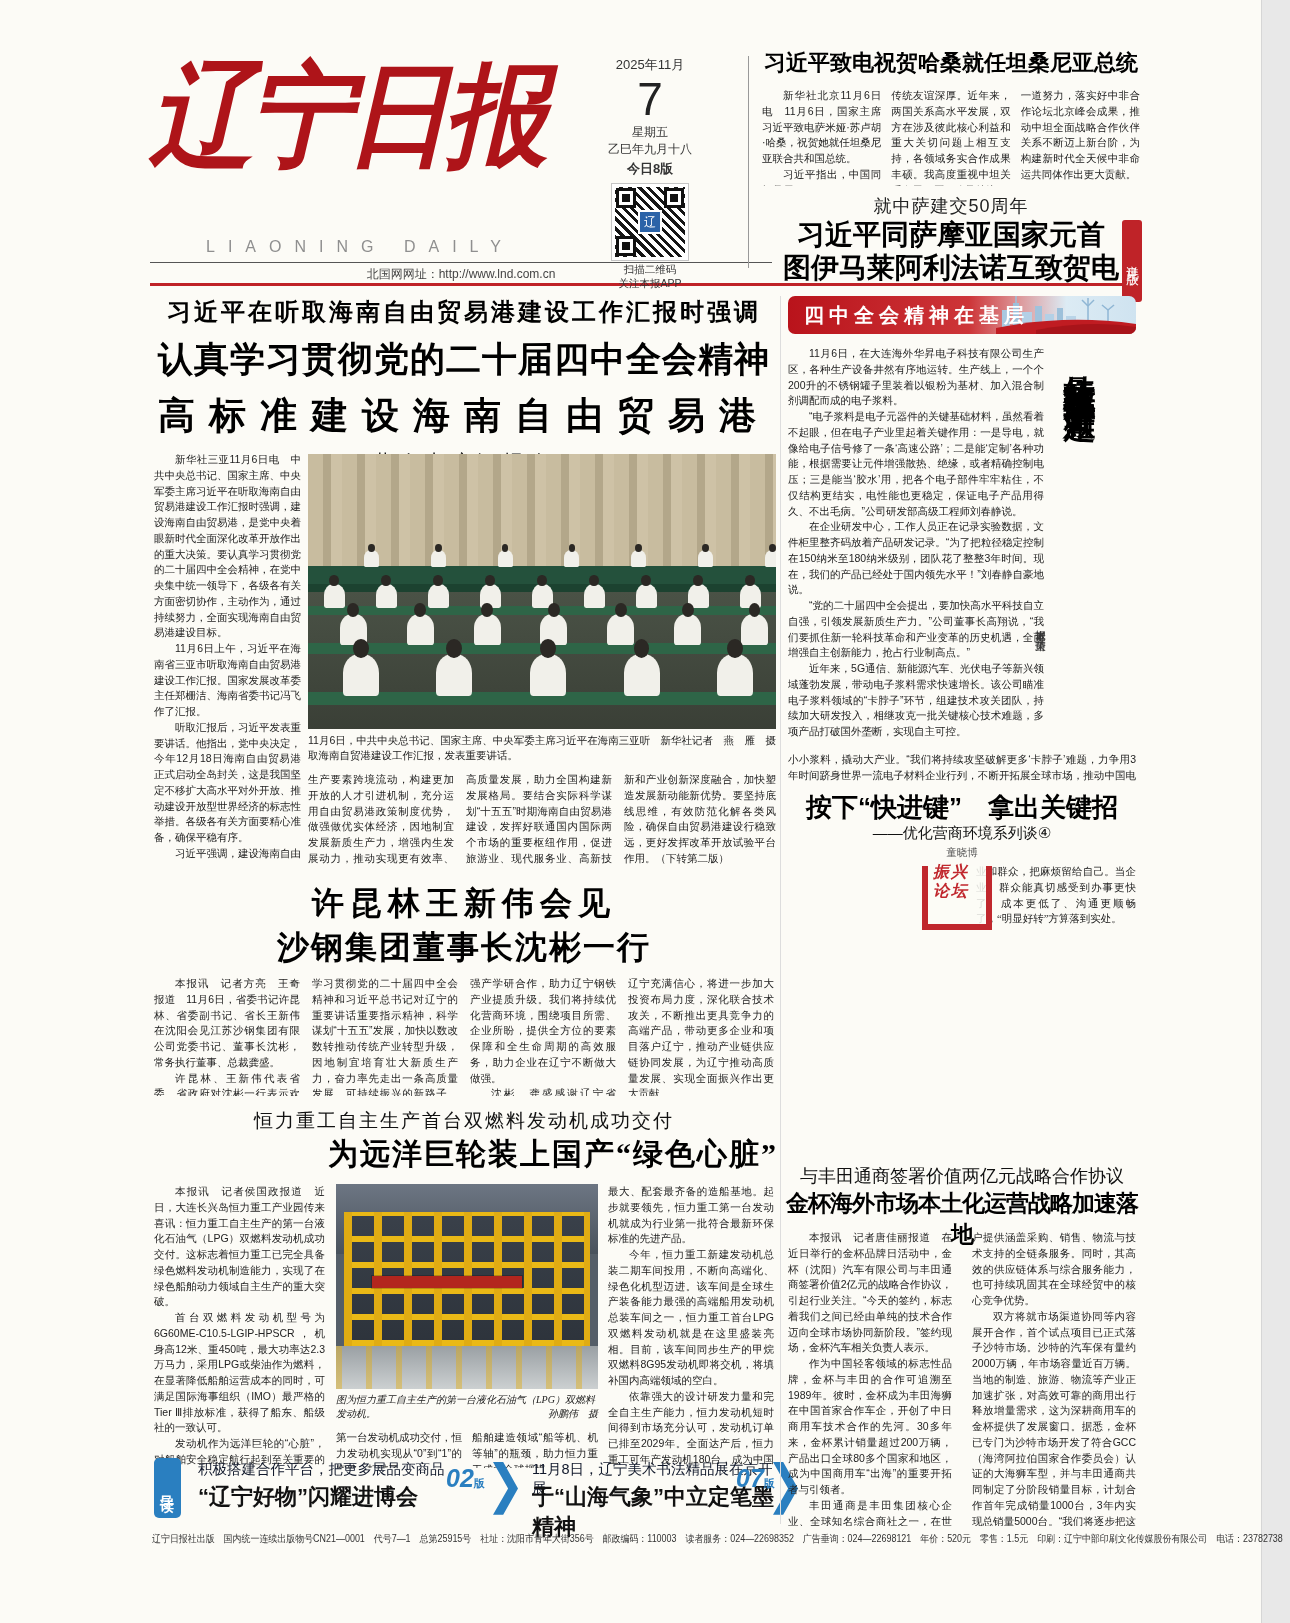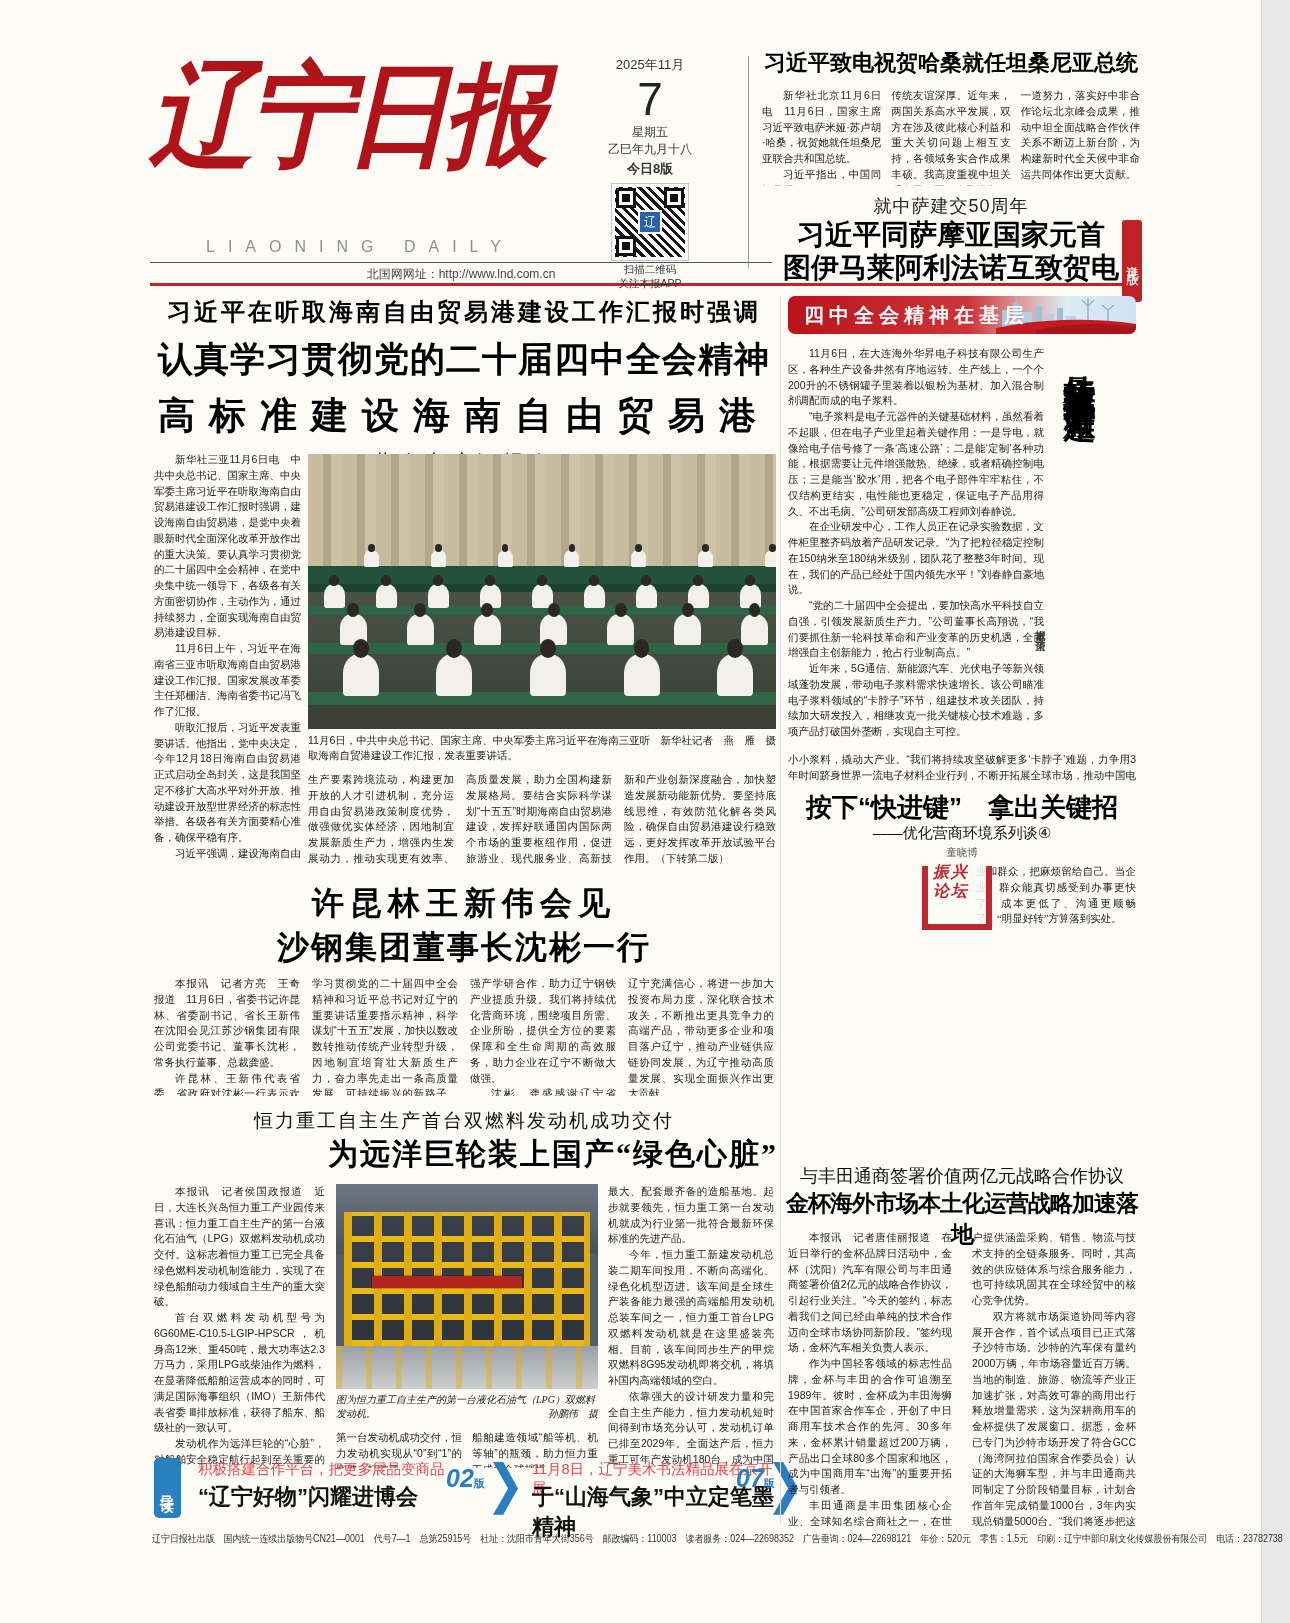--- a/index.html
+++ b/index.html
@@ -112,21 +112,21 @@
       box-shadow:0 0 0 1px rgba(0,0,0,.2);}
   .pe-floor{position:absolute;left:0;top:162px;width:100%;height:43px;
       background:repeating-linear-gradient(90deg,rgba(224,172,19,.45) 0 6px,transparent 6px 30px),
                  linear-gradient(#9aa0a4,#ccd0d1);}
 
   
   .daodu{position:absolute;left:0;top:1166px;width:628px;height:64px;}
   .dd-tab{position:absolute;left:4px;top:0;width:27px;height:60px;background:#2a7fc0;border-radius:5px;
           color:#fff;writing-mode:vertical-rl;font-size:14px;font-weight:bold;letter-spacing:4px;
           display:flex;align-items:center;justify-content:center;}
-  .dd-kicker{position:absolute;top:2px;font-size:14.5px;color:#ef4444;}
+  .dd-kicker{position:absolute;top:2px;font-size:14.5px;color:#0f172a;}
   .dd-head{position:absolute;top:24px;font-size:22px;font-weight:bold;color:#111;}
   .dd-page{position:absolute;top:8px;color:#2a7fc0;font-style:italic;font-weight:bold;font-size:25px;line-height:1;}
   .dd-page small{font-size:11px;font-style:normal;}
   .dd-chev{position:absolute;top:-4px;color:#2a7fc0;font-size:46px;font-weight:bold;line-height:60px;transform:scaleY(1.15);}
 
   
   .right-region{position:absolute;left:786px;top:292px;width:352px;}
   .jc-banner{position:absolute;left:2px;top:4px;width:348px;height:38px;border-radius:7px;overflow:hidden;
              background:linear-gradient(90deg,#b9131b,#cd3538 52%,#dd9597 66%,#dcebf4 80%,#cfe3f0);}
   .jc-banner .txt{position:absolute;left:16px;top:6px;font-size:20px;font-weight:bold;color:#fff;letter-spacing:5px;}
@@ -305,21 +305,21 @@
       <div class="sg-col bt cont" style="left:478px;">
           <p>辽宁充满信心，将进一步加大投资布局力度，深化联合技术攻关，不断推出更具竞争力的高端产品，带动更多企业和项目落户辽宁，推动产业链供应链协同发展，为辽宁推动高质量发展、实现全面振兴作出更大贡献。</p>
         </div>
     </div>
 
     <div class="hl-kicker">恒力重工自主生产首台双燃料发动机成功交付</div>
     <div class="hl-head">为远洋巨轮装上国产“绿色心脏”</div>
     <div class="hl-body">
       <div class="hl-leftcol bt">
           <p>本报讯　记者侯国政报道　近日，大连长兴岛恒力重工产业园传来喜讯：恒力重工自主生产的第一台液化石油气（LPG）双燃料发动机成功交付。这标志着恒力重工已完全具备绿色燃料发动机制造能力，实现了在绿色船舶动力领域自主生产的重大突破。</p>
-          <p>首台双燃料发动机型号为6G60ME-C10.5-LGIP-HPSCR，机身高12米、重450吨，最大功率达2.3万马力，采用LPG或柴油作为燃料，在显著降低船舶运营成本的同时，可满足国际海事组织（IMO）王新伟代表省委 Ⅲ排放标准，获得了船东、船级社的一致认可。</p>
+          <p>首台双燃料发动机型号为6G60ME-C10.5-LGIP-HPSCR，机身高12米、重450吨，最大功率达2.3万马力，采用LPG或柴油作为燃料，在显著降低船舶运营成本的同时，可满足国际海事组织（IMO）最严格的Tier Ⅲ排放标准，获得了船东、船级社的一致认可。</p>
           <p>发动机作为远洋巨轮的“心脏”，对船舶安全稳定航行起到至关重要的作用。恒力重工成立运营初期，便注重“造船”与“造机”齐步走。</p>
         </div>
       <div class="hl-photo">
         <div class="pe-ceiling"></div>
         <div class="pe-struct"></div>
         <div class="pe-banner"></div>
         <div class="pe-floor"></div>
       </div>
       <div class="hl-caption">
         <span>图为恒力重工自主生产的第一台液化石油气（LPG）双燃料发动机。</span>

